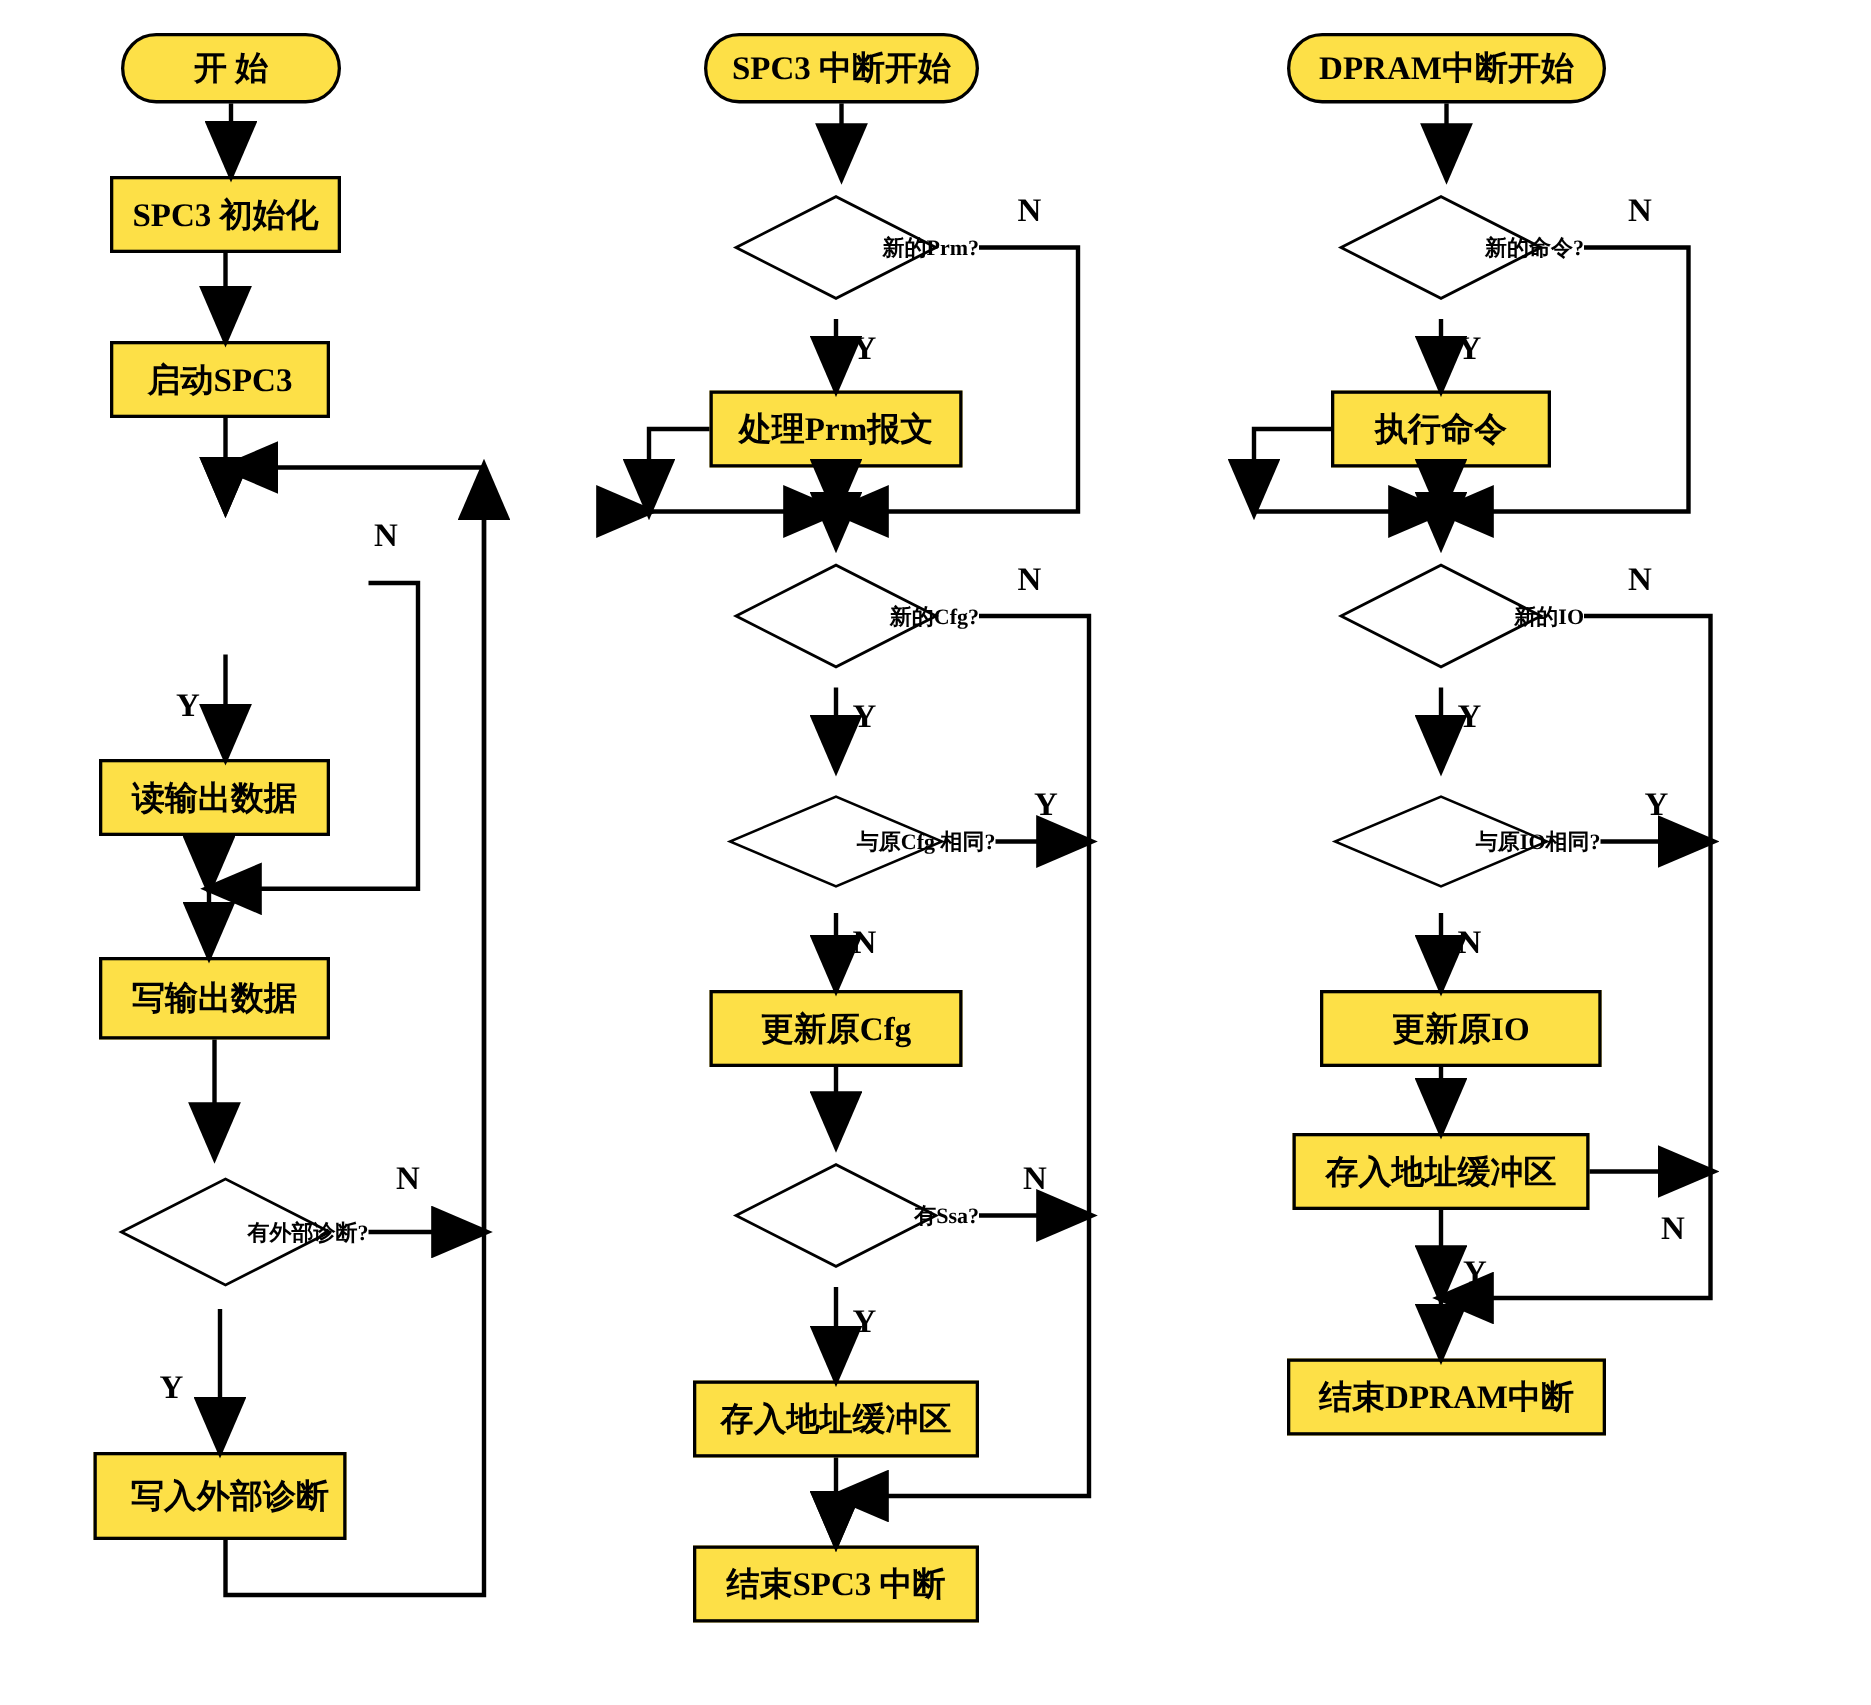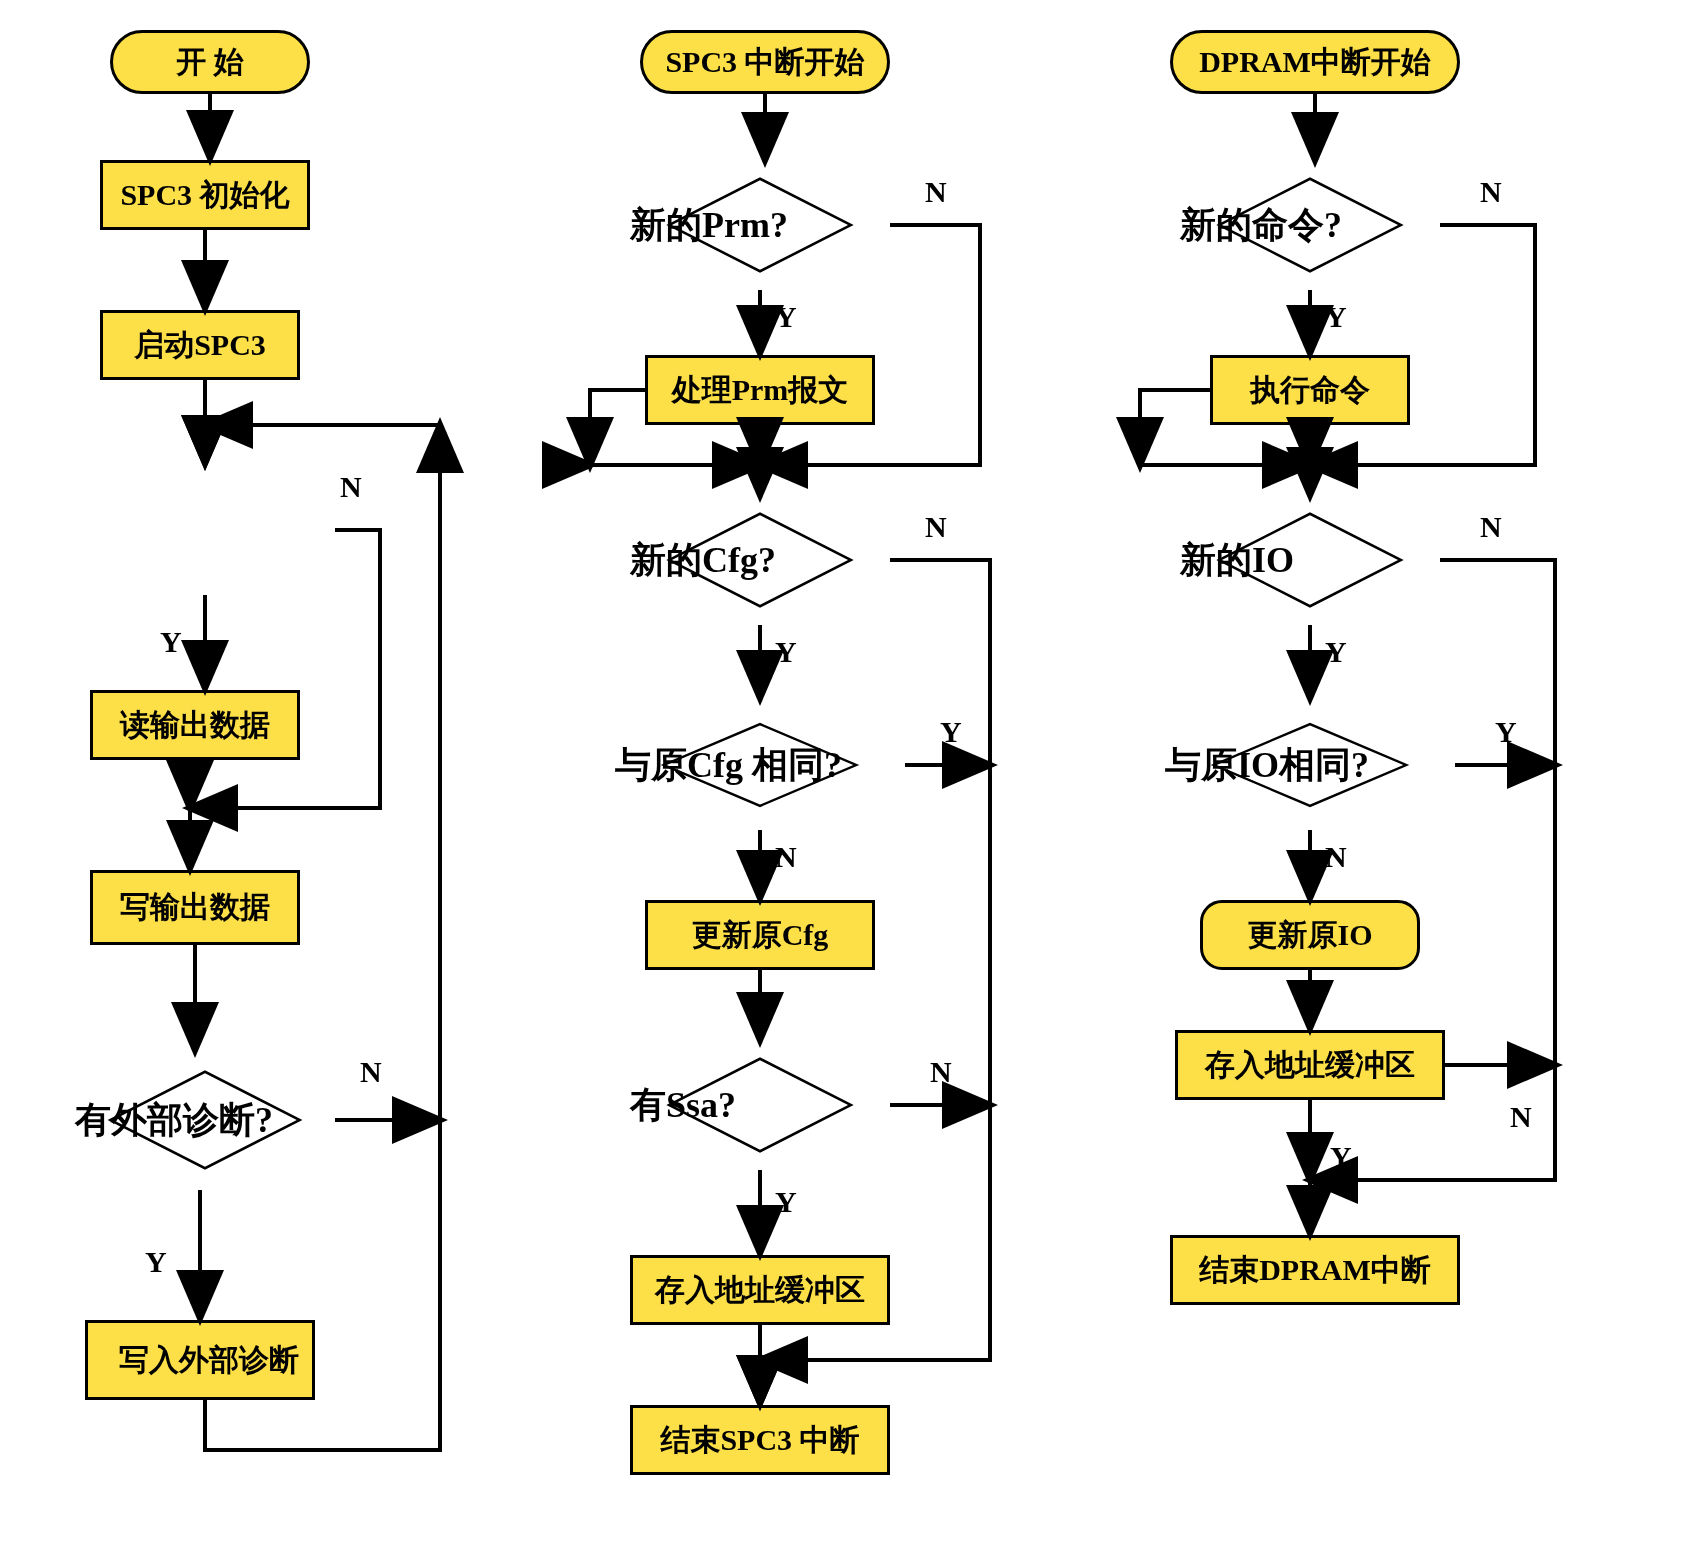--- a/index.html
+++ b/index.html
@@ -36,22 +36,22 @@
     position: absolute;
     border: 3px solid #000;
     background: #fff;
     transform: rotate(45deg);
     box-sizing: border-box;
   }
   .diamond-label {
     position: absolute;
     display: flex;
     align-items: center;
-    justify-content: flex-start;
-    font-size: 36px;
+    justify-content: flex-end;
+    font-size: 20px;
     font-weight: bold;
     text-align: center;
     width: 100%;
     height: 100%;
     pointer-events: none;
   }
   .edge-label {
     position: absolute;
     font-size: 30px;
     font-weight: bold;
@@ -186,21 +186,21 @@
       </div>
 </div>
 
 <div class="diamond-wrap" style="left:1145px; top:680px; width:290px; height:130px;">
   <div class="diamond" style="left:95px; top:15px; width:100px; height:100px; transform: rotate(45deg) skew(-22deg,-22deg);"></div>
   <div class="diamond-label">
         <span>与原IO相同?</span>
       </div>
 </div>
 
-<div class="box" style="left:1180px; top:880px; width:220px; height:70px;border-radius:22px;">
+<div class="box" style="left:1180px; top:880px; width:256px; height:70px;">
   <span>更新原IO</span>
 </div>
 
 <div class="box" style="left:1155px; top:1010px; width:270px; height:70px;">
   <span>存入地址缓冲区</span>
 </div>
 
 <div class="box" style="left:1150px; top:1215px; width:290px; height:70px;">
   <span>结束DPRAM中断</span>
 </div>

